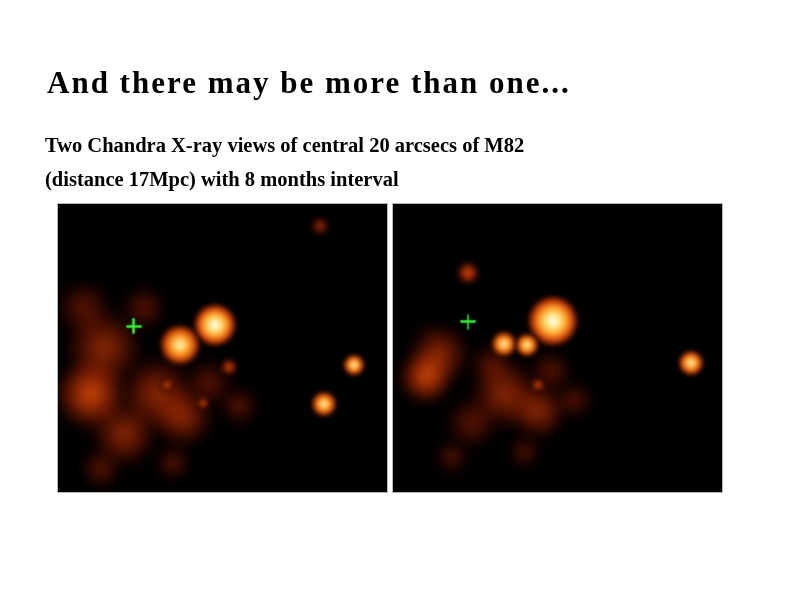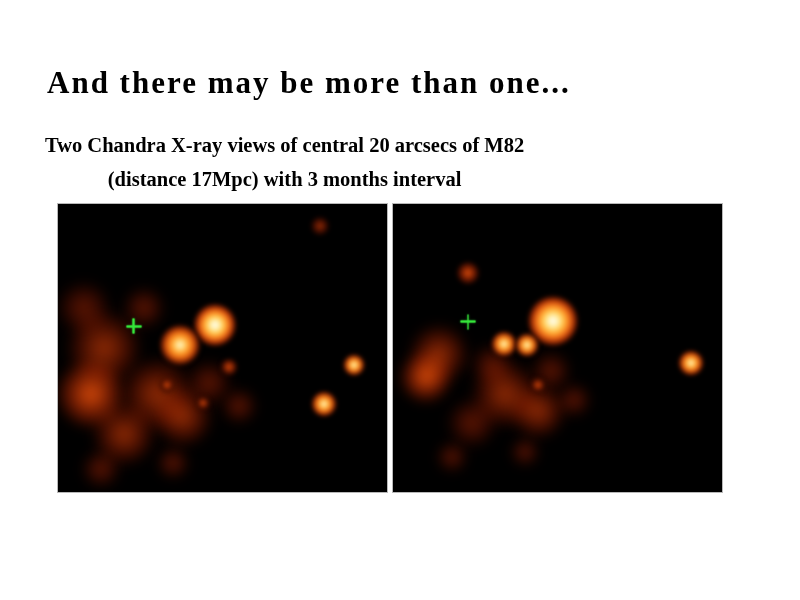--- a/index.html
+++ b/index.html
@@ -13,21 +13,20 @@
     background: #ffffff;
     font-family: "Liberation Serif", "DejaVu Serif", serif;
     overflow: hidden;
     position: relative;
   }
 
   .slide {
     position: absolute;
     inset: 0;
     background: #ffffff;
-    text-align: center;
   }
 
   
   .title {
     position: absolute;
     left: 47px;
     top: 66px;
     font-size: 31px;
     font-weight: 700;
     color: #000000;
@@ -159,21 +158,21 @@
 </style>
 </head>
 <body>
 
 <div class="slide">
 
   <div class="title">And there may be more than one...</div>
 
   <div class="subtitle">
     <span class="line">Two Chandra X-ray views of central 20 arcsecs of M82</span>
-    <span class="line">(distance 17Mpc) with 3 months interval</span>
+    <span class="line">(distance 17Mpc) with 8 months interval</span>
   </div>
 
   <div class="figure">
     <div class="panel">
       <div class="sky">
           <div class="diffuse t-faint blur-l" style="left: 14%; top: 50%; width: 80px; height: 78px;"></div>
           <div class="diffuse t-dim blur-l" style="left: 10%; top: 66%; width: 72px; height: 80px;"></div>
           <div class="diffuse t-faint blur-l" style="left: 30%; top: 66%; width: 86px; height: 76px;"></div>
           <div class="diffuse t-faint blur-l" style="left: 38%; top: 74%; width: 70px; height: 62px;"></div>
           <div class="diffuse t-faint blur-l" style="left: 20%; top: 80%; width: 78px; height: 66px;"></div>

